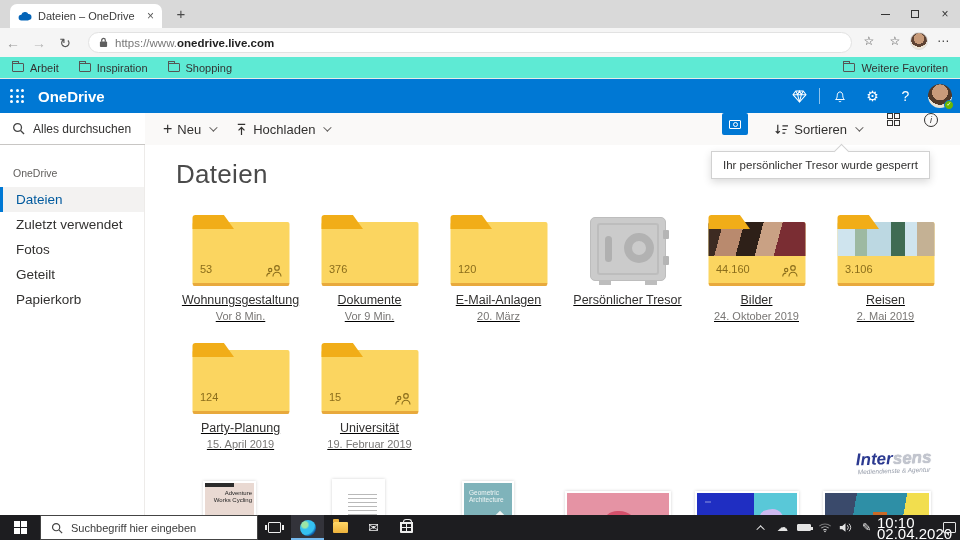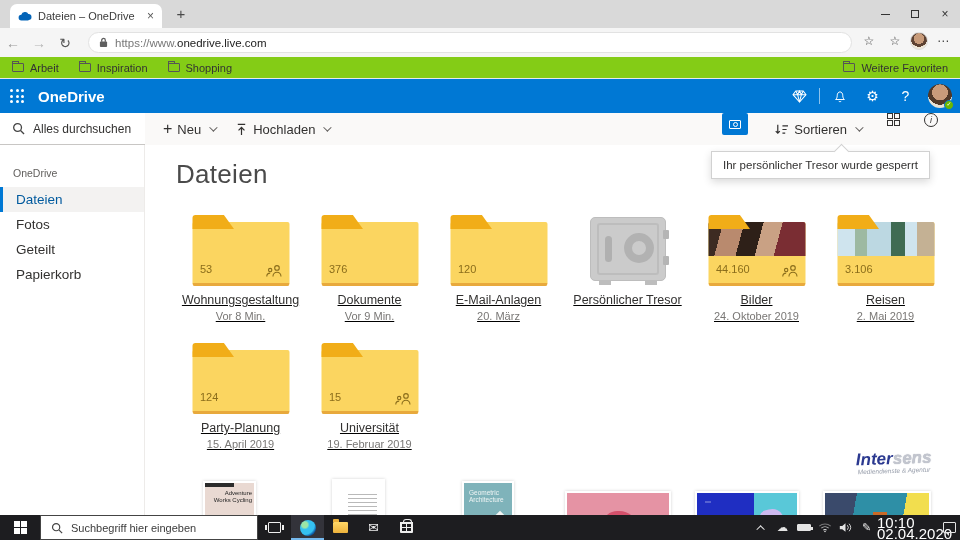--- a/index.html
+++ b/index.html
@@ -16,27 +16,27 @@
   .wincontrols { position:absolute; right:0; top:0; height:28px; display:flex; }
   .winbtn { width:30px; height:28px; display:flex; align-items:center; justify-content:center; font-size:12px; color:#333; }
   .btn-max-glyph { width:8px; height:8px; border:1px solid #333; }
   .btn-min-glyph { width:9px; height:1px; background:#333; }
 
   
   .navbar { position:absolute; left:0; top:28px; width:960px; height:29px; background:#f5f5f5; display:flex; align-items:center; }
   .nav-icon { width:26px; text-align:center; font-size:14px; }
   .addressbar { position:absolute; left:88px; top:4px; width:764px; height:21px; background:#fff; border:1px solid #e2e2e2; border-radius:11px; display:flex; align-items:center; padding:0 10px; gap:7px; }
   .url { font-size:11.5px; color:#777; }
-  .url b { color:#222; font-weight:normal; }
+  .url b { color:#222; font-weight:bold; }
   .nav-right { position:absolute; right:6px; top:4px; display:flex; align-items:center; gap:4px; }
   .nav-right .nav-icon { width:22px; color:#444; font-size:12px; }
   .mini-avatar { width:18px; height:18px; border-radius:50%; background:radial-gradient(circle at 50% 35%,#c89b7a 0 40%,#5d4233 41% 62%,#efe7d8 63%); border:1px solid #ddd; }
 
   
-  .favbar { position:absolute; left:0; top:57px; width:960px; height:22px; background:#84cc16; border-bottom:1px solid #e8e8e8; display:flex; align-items:center; padding:0 12px; gap:20px; }
+  .favbar { position:absolute; left:0; top:57px; width:960px; height:22px; background:#5eead4; border-bottom:1px solid #e8e8e8; display:flex; align-items:center; padding:0 12px; gap:20px; }
   .fav-item { display:flex; align-items:center; gap:6px; font-size:11px; color:#333; }
   .folder-outline { width:12px; height:9px; border:1px solid #555; border-radius:1px; position:relative; }
   .folder-outline:before { content:""; position:absolute; left:-1px; top:-3px; width:5px; height:2px; border:1px solid #555; border-bottom:none; border-radius:1px 1px 0 0; }
   .fav-right { margin-left:auto; }
 
   
   .odheader { position:absolute; left:0; top:79px; width:960px; height:34px; background:#0078d4; display:flex; align-items:center; color:#fff; }
   .waffle { width:34px; height:34px; display:grid; grid-template-columns:repeat(3,3px); grid-template-rows:repeat(3,3px); gap:2.5px; place-content:center; }
   .waffle i { background:#fff; border-radius:50%; }
   .od-appname { font-size:15px; font-weight:bold; margin-left:4px; }
@@ -306,20 +306,23 @@
     </div>
   </div>
 
   <div class="sidebar">
     <div class="side-label">OneDrive</div>
     <div id="side-items">
         <div class="side-item sel">
           <span>Dateien</span>
         </div>
         <div class="side-item">
+          <span>Zuletzt verwendet</span>
+        </div>
+        <div class="side-item">
           <span>Fotos</span>
         </div>
         <div class="side-item">
           <span>Geteilt</span>
         </div>
         <div class="side-item">
           <span>Papierkorb</span>
         </div>
       </div>
   </div>

